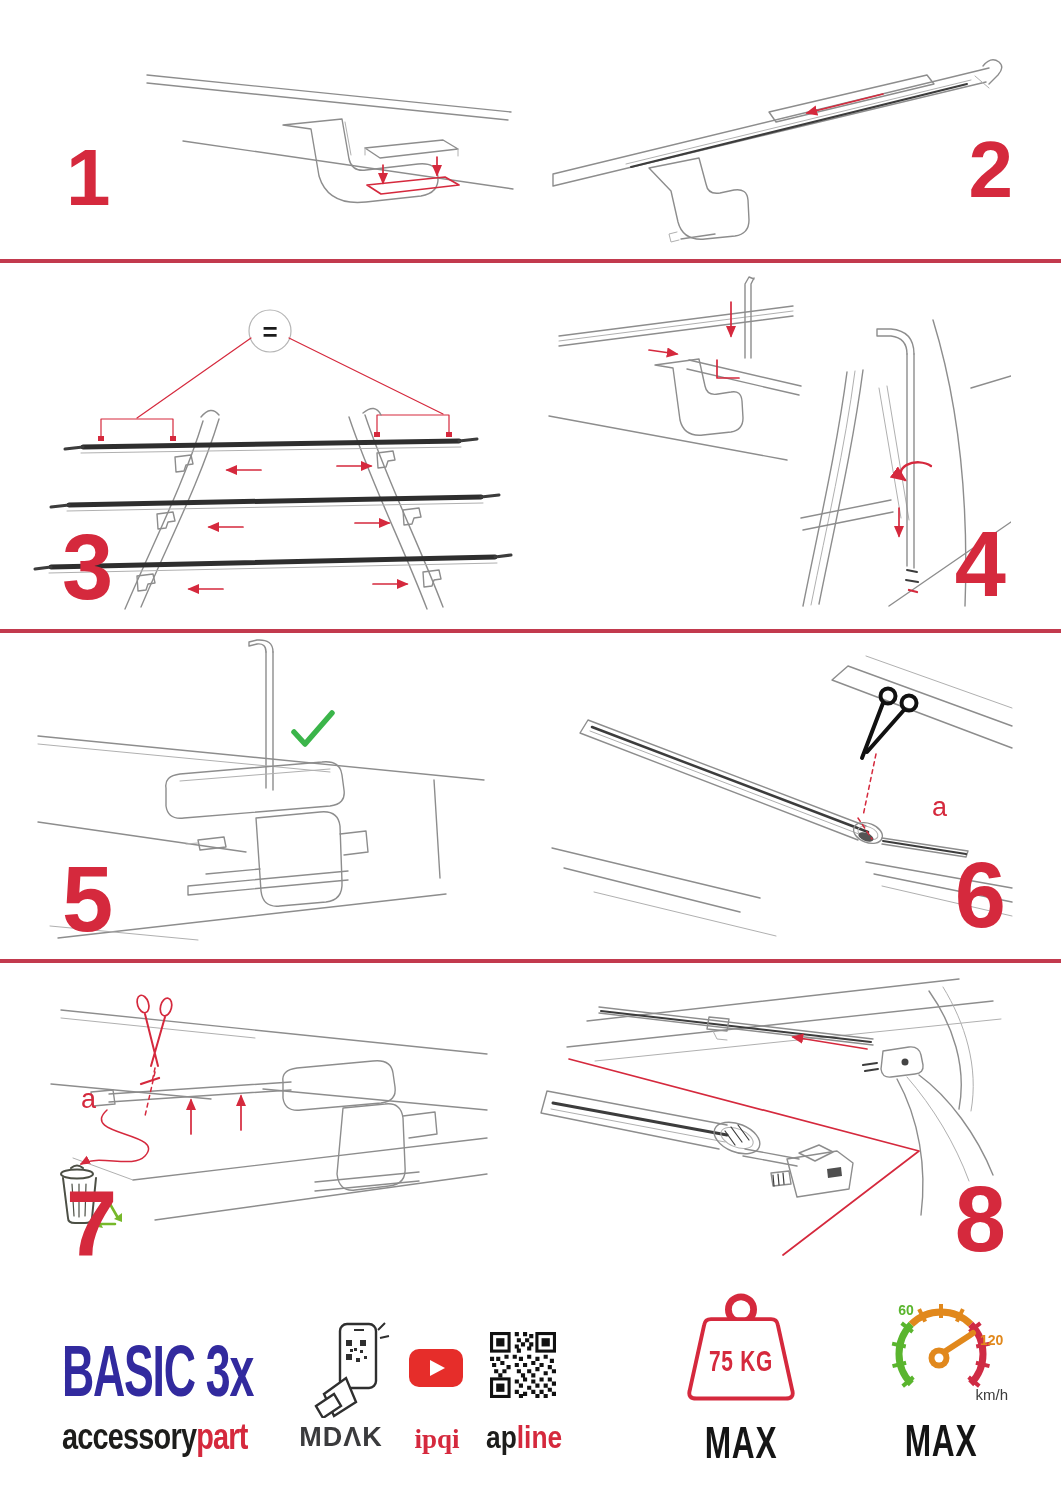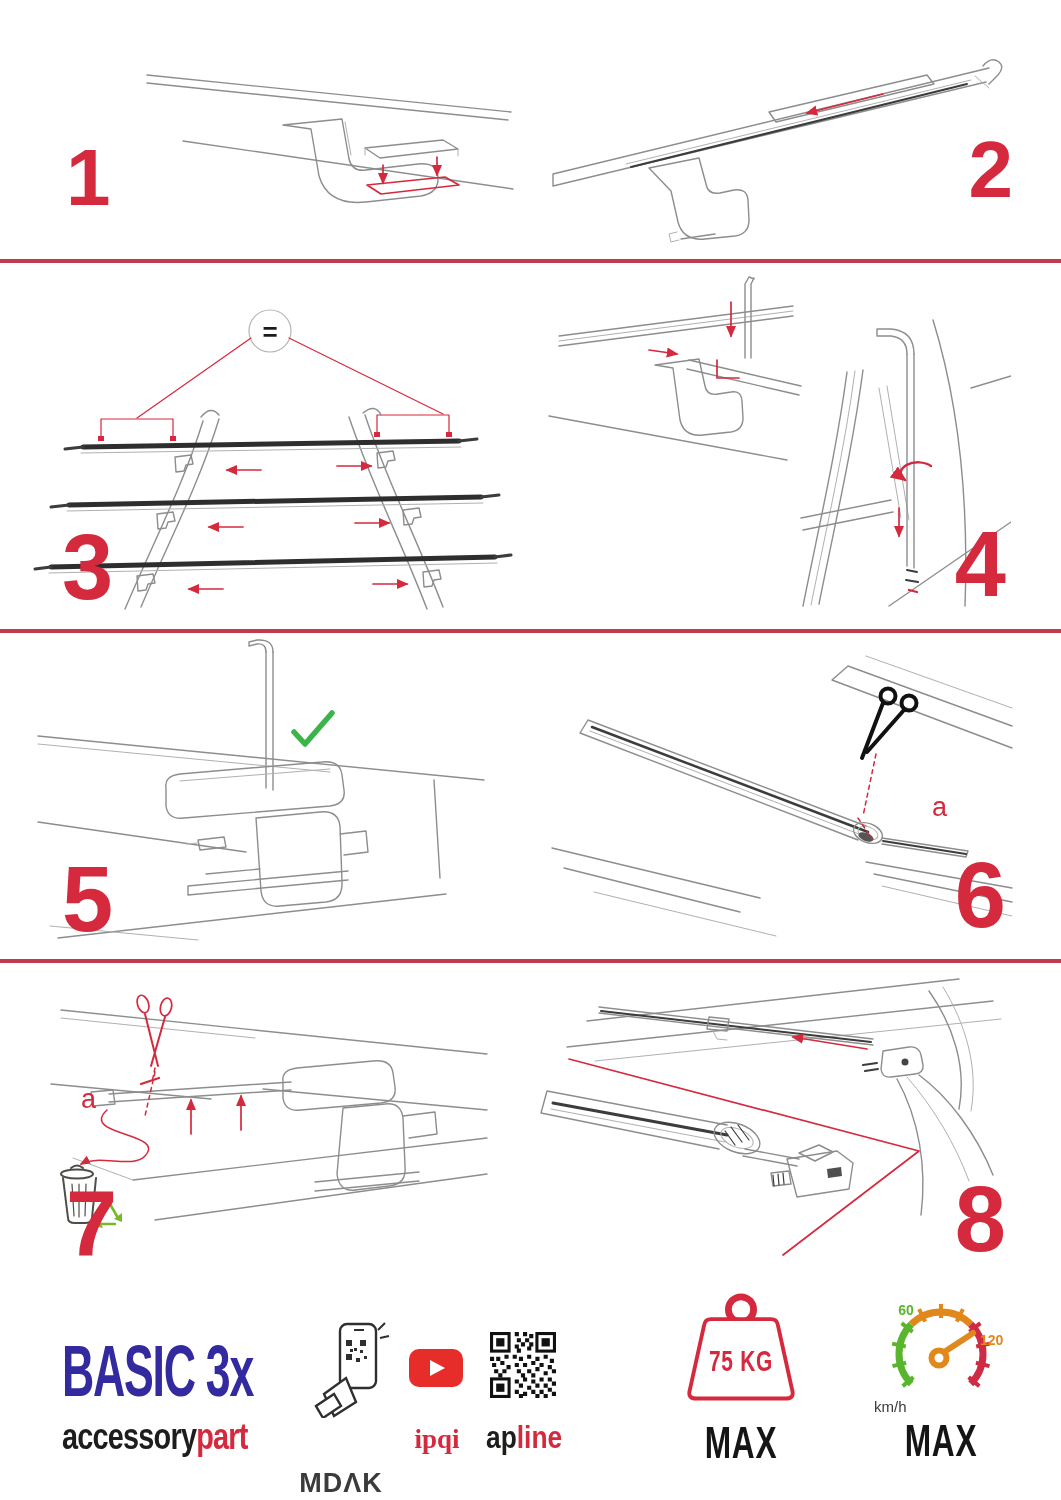--- a/index.html
+++ b/index.html
@@ -43,29 +43,29 @@
   
   .footer{position:relative;height:214px;width:100%;}
   .brand-title{position:absolute;left:62px;top:44px;font-weight:700;font-size:72px;
                color:var(--navy);transform:scaleX(.62);transform-origin:left top;
                letter-spacing:-2px;white-space:nowrap;}
   .brand-sub{position:absolute;left:62px;top:130px;font-weight:700;font-size:37px;
              transform:scaleX(.78);transform-origin:left top;letter-spacing:-1px;white-space:nowrap;}
   .b-black{color:var(--ink);} .b-red{color:var(--red);}
   .icon-abs{position:absolute;}
   .mdak-label{position:absolute;left:288px;top:136px;width:106px;text-align:center;
-              font-weight:700;font-size:27px;color:var(--label-gray);letter-spacing:1px;margin-top:46px;}
+              font-weight:700;font-size:27px;color:var(--label-gray);letter-spacing:1px;}
   .ipqi-label{position:absolute;left:402px;top:138px;width:70px;text-align:center;
               font-weight:700;font-size:27px;color:var(--red);font-family:Liberation Serif, serif;}
   .apline-label{position:absolute;left:486px;top:134px;font-weight:700;font-size:31px;
                 transform:scaleX(.85);transform-origin:left top;white-space:nowrap;}
   .w-max{position:absolute;left:668px;top:132px;width:146px;text-align:center;
          font-weight:700;font-size:44px;color:#151515;transform:scaleX(.72);
          transform-origin:center top;letter-spacing:1px;}
-  .kmh{position:absolute;left:874px;top:112px;width:134px;text-align:left;
+  .kmh{position:absolute;left:874px;top:100px;width:134px;text-align:right;
        font-size:15px;color:#3a3a3a;}
   .s-max{position:absolute;left:874px;top:130px;width:134px;text-align:center;
          font-weight:700;font-size:44px;color:#151515;transform:scaleX(.72);
          transform-origin:center top;letter-spacing:1px;}
 </style>
 </head>
 <body>
 
 <div>
 

